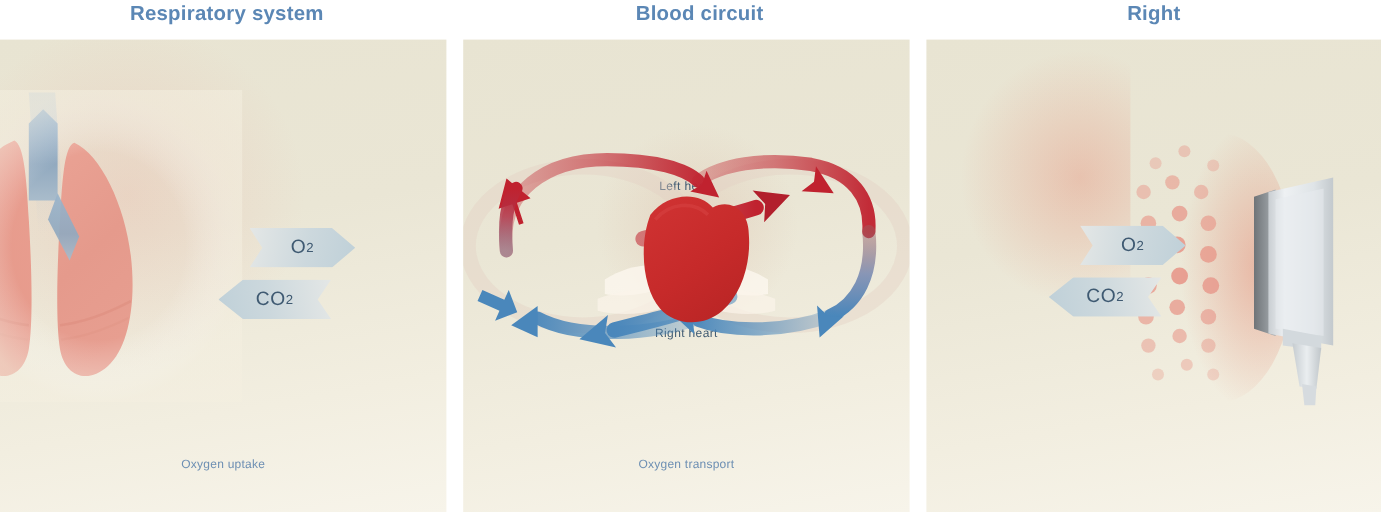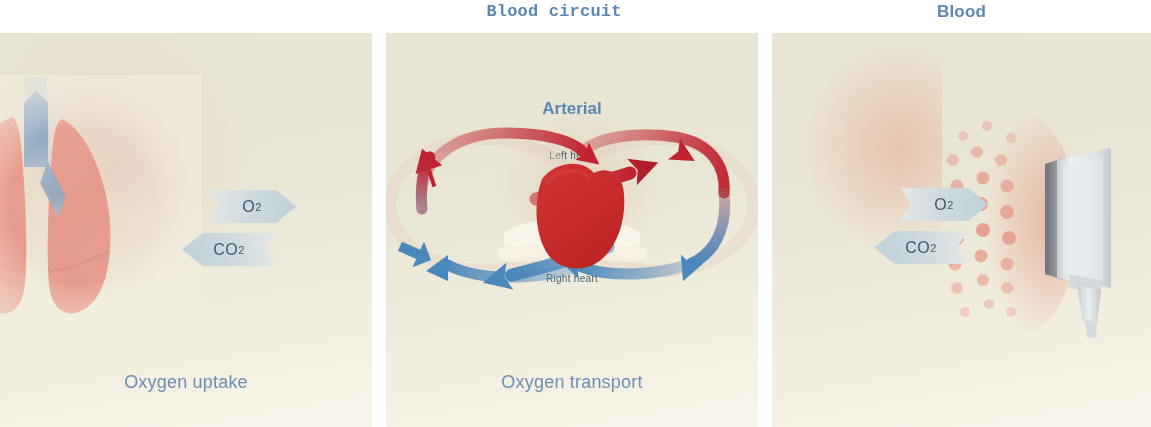--- a/index.html
+++ b/index.html
@@ -13,37 +13,37 @@
   
   .headers {
     position:absolute; top:0; left:0; width:1151px; height:33px;
   }
   .hdr {
     position:absolute; top:2px;
     font-size:17px; font-weight:bold; letter-spacing:.2px;
     color:#5b87b5; text-align:center; white-space:nowrap;
   }
   .hdr-resp { left:0;   width:378px; }
-  .hdr-blood{ left:364px; width:380px;font-family:Liberation Mono, monospace; }
+  .hdr-blood{ left:393px; width:380px; }
   .hdr-cell { left:772px; width:379px; }
 
   
   .panel {
     position:absolute; top:33px; height:394px; overflow:hidden;
   }
   .p1 { left:0;   width:372px;
         background:linear-gradient(170deg,#e8e4d2 0%,#eae6d5 40%,#f2eee0 75%,#f7f4ea 100%); }
   .p2 { left:386px; width:372px;
         background:linear-gradient(170deg,#e8e4d2 0%,#eae6d5 40%,#f2eee0 75%,#f7f4ea 100%); }
   .p3 { left:772px; width:379px;
         background:linear-gradient(170deg,#e8e4d2 0%,#eae6d5 40%,#f2eee0 75%,#f7f4ea 100%); }
 
   .caption {
     position:absolute; bottom:34px; left:0; width:100%;
-    text-align:center; font-size:18px; color:#6d8fb3; letter-spacing:.2px;
+    text-align:center; font-size:10px; color:#6d8fb3; letter-spacing:.2px;
   }
 
   
   .gas {
     position:absolute; height:33px;
     display:flex; align-items:center; justify-content:center;
     font-size:16px; color:#3f5a72; letter-spacing:.5px;
   }
   .gas-o2 {
     width:88px;
@@ -85,22 +85,23 @@
   .cell-wrap { position:absolute; right:-6px; top:75px; width:260px; height:230px; }
   .cell-glow {
     position:absolute; left:20px; top:0px; width:150px; height:230px;
     background:radial-gradient(ellipse at 72% 50%, rgba(228,120,96,.32) 0%, rgba(228,120,96,0) 65%);
   }
 </style>
 </head>
 <body>
 
 <div class="headers">
+  <div class="hdr hdr-resp">Respiratory system</div>
   <div class="hdr hdr-blood">Blood circuit</div>
-  <div class="hdr hdr-cell">Blood</div>
+  <div class="hdr hdr-cell">Right</div>
 </div>
 
 <div class="panel p1">
 
   <div class="lung-glow"></div>
 
   <div class="lung-wrap">
     <svg width="240" height="260" viewBox="0 0 240 260">
       <defs>
         <linearGradient id="lungGrad" x1="0" y1="0" x2="0.3" y2="1">
@@ -160,21 +161,20 @@
       <sub>2</sub>
   </div>
 
   <div class="caption">Oxygen uptake</div>
 </div>
 
 <div class="panel p2">
 
   <div class="heart-glow"></div>
 
-  <div class="lbl-arterial">Arterial</div>
   <div class="lbl-lheart">Left heart</div>
   <div class="lbl-rheart">Right heart</div>
 
   <svg width="372" height="394" viewBox="0 0 372 394" style="position:absolute;left:0;top:0;">
     <defs>
       <linearGradient id="redTopL" x1="0" y1="0" x2="1" y2="0">
         <stop offset="0%" stop-color="#c0222f" stop-opacity=".30"></stop>
         <stop offset="45%" stop-color="#c0222f" stop-opacity=".55"></stop>
         <stop offset="100%" stop-color="#c0222f" stop-opacity=".95"></stop>
       </linearGradient>

